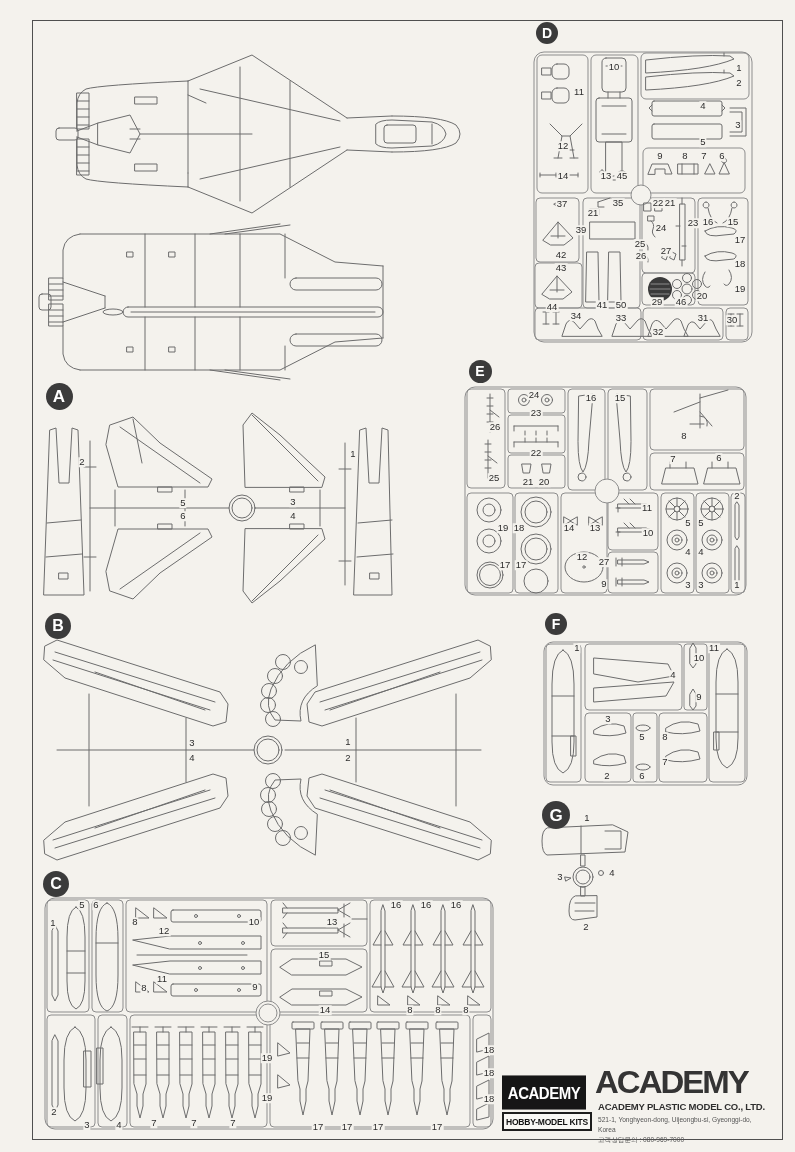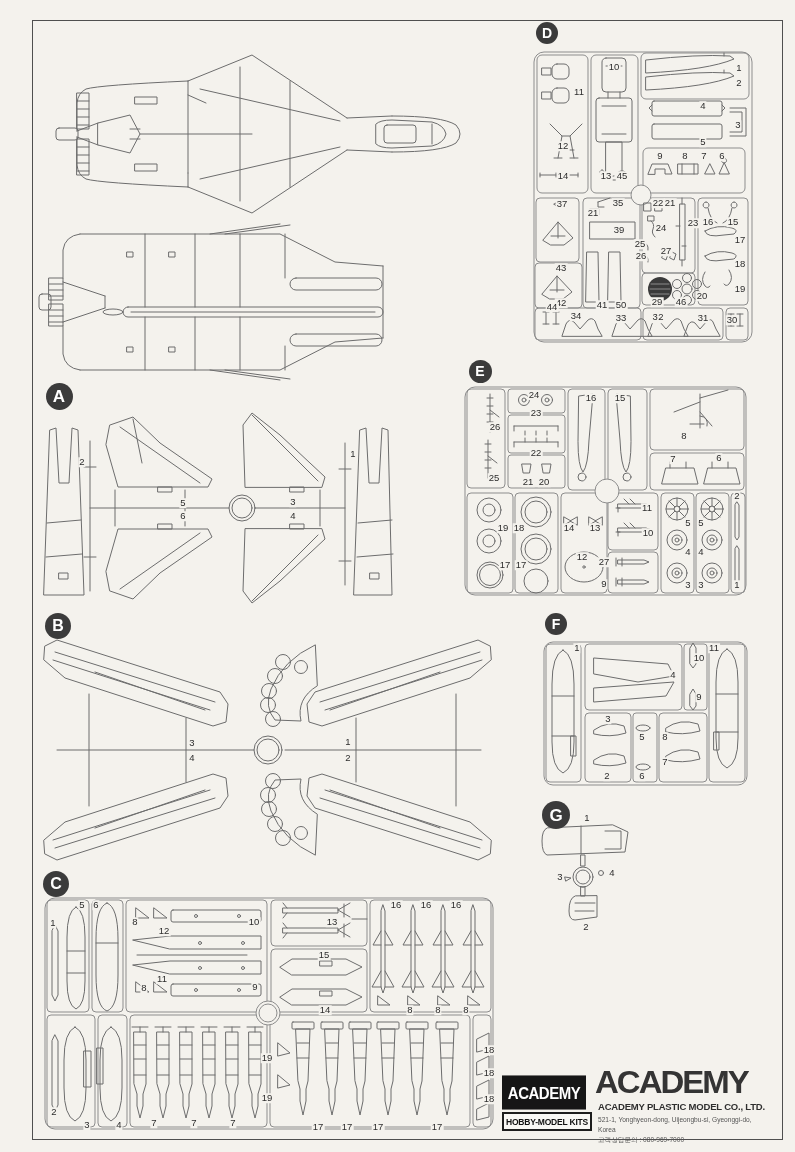--- a/index.html
+++ b/index.html
@@ -517,39 +517,39 @@
       <span class="plbl" style="left: 704px; top: 156px;">7</span>
       <span class="plbl" style="left: 722px; top: 156px;">6</span>
       <span class="plbl" style="left: 562px; top: 204px;">37</span>
       <span class="plbl" style="left: 618px; top: 203px;">35</span>
       <span class="plbl" style="left: 593px; top: 213px;">21</span>
       <span class="plbl" style="left: 658px; top: 203px;">22</span>
       <span class="plbl" style="left: 670px; top: 203px;">21</span>
       <span class="plbl" style="left: 693px; top: 223px;">23</span>
       <span class="plbl" style="left: 708px; top: 222px;">16</span>
       <span class="plbl" style="left: 733px; top: 222px;">15</span>
-      <span class="plbl" style="left: 619px; top: 230px;">39</span>
+      <span class="plbl" style="left: 581px; top: 230px;">39</span>
       <span class="plbl" style="left: 661px; top: 228px;">24</span>
       <span class="plbl" style="left: 740px; top: 240px;">17</span>
       <span class="plbl" style="left: 640px; top: 244px;">25</span>
       <span class="plbl" style="left: 641px; top: 256px;">26</span>
       <span class="plbl" style="left: 666px; top: 251px;">27</span>
-      <span class="plbl" style="left: 561px; top: 255px; margin-top: 48px;">42</span>
+      <span class="plbl" style="left: 561px; top: 255px;">42</span>
       <span class="plbl" style="left: 740px; top: 264px;">18</span>
       <span class="plbl" style="left: 561px; top: 268px;">43</span>
       <span class="plbl" style="left: 740px; top: 289px;">19</span>
       <span class="plbl" style="left: 702px; top: 296px;">20</span>
       <span class="plbl" style="left: 657px; top: 302px;">29</span>
       <span class="plbl" style="left: 681px; top: 302px;">46</span>
       <span class="plbl" style="left: 552px; top: 307px;">44</span>
       <span class="plbl" style="left: 602px; top: 305px;">41</span>
       <span class="plbl" style="left: 621px; top: 305px;">50</span>
       <span class="plbl" style="left: 576px; top: 316px;">34</span>
       <span class="plbl" style="left: 621px; top: 318px;">33</span>
-      <span class="plbl" style="left: 658px; top: 318px; font-family: Liberation Mono, monospace;">32</span>
+      <span class="plbl" style="left: 658px; top: 332px;">32</span>
       <span class="plbl" style="left: 703px; top: 318px;">31</span>
       <span class="plbl" style="left: 732px; top: 320px;">30</span>
       <span class="plbl" style="left: 495px; top: 427px;">26</span>
       <span class="plbl" style="left: 494px; top: 478px;">25</span>
       <span class="plbl" style="left: 534px; top: 395px;">24</span>
       <span class="plbl" style="left: 536px; top: 413px;">23</span>
       <span class="plbl" style="left: 536px; top: 453px;">22</span>
       <span class="plbl" style="left: 528px; top: 482px;">21</span>
       <span class="plbl" style="left: 544px; top: 482px;">20</span>
       <span class="plbl" style="left: 591px; top: 398px;">16</span>

